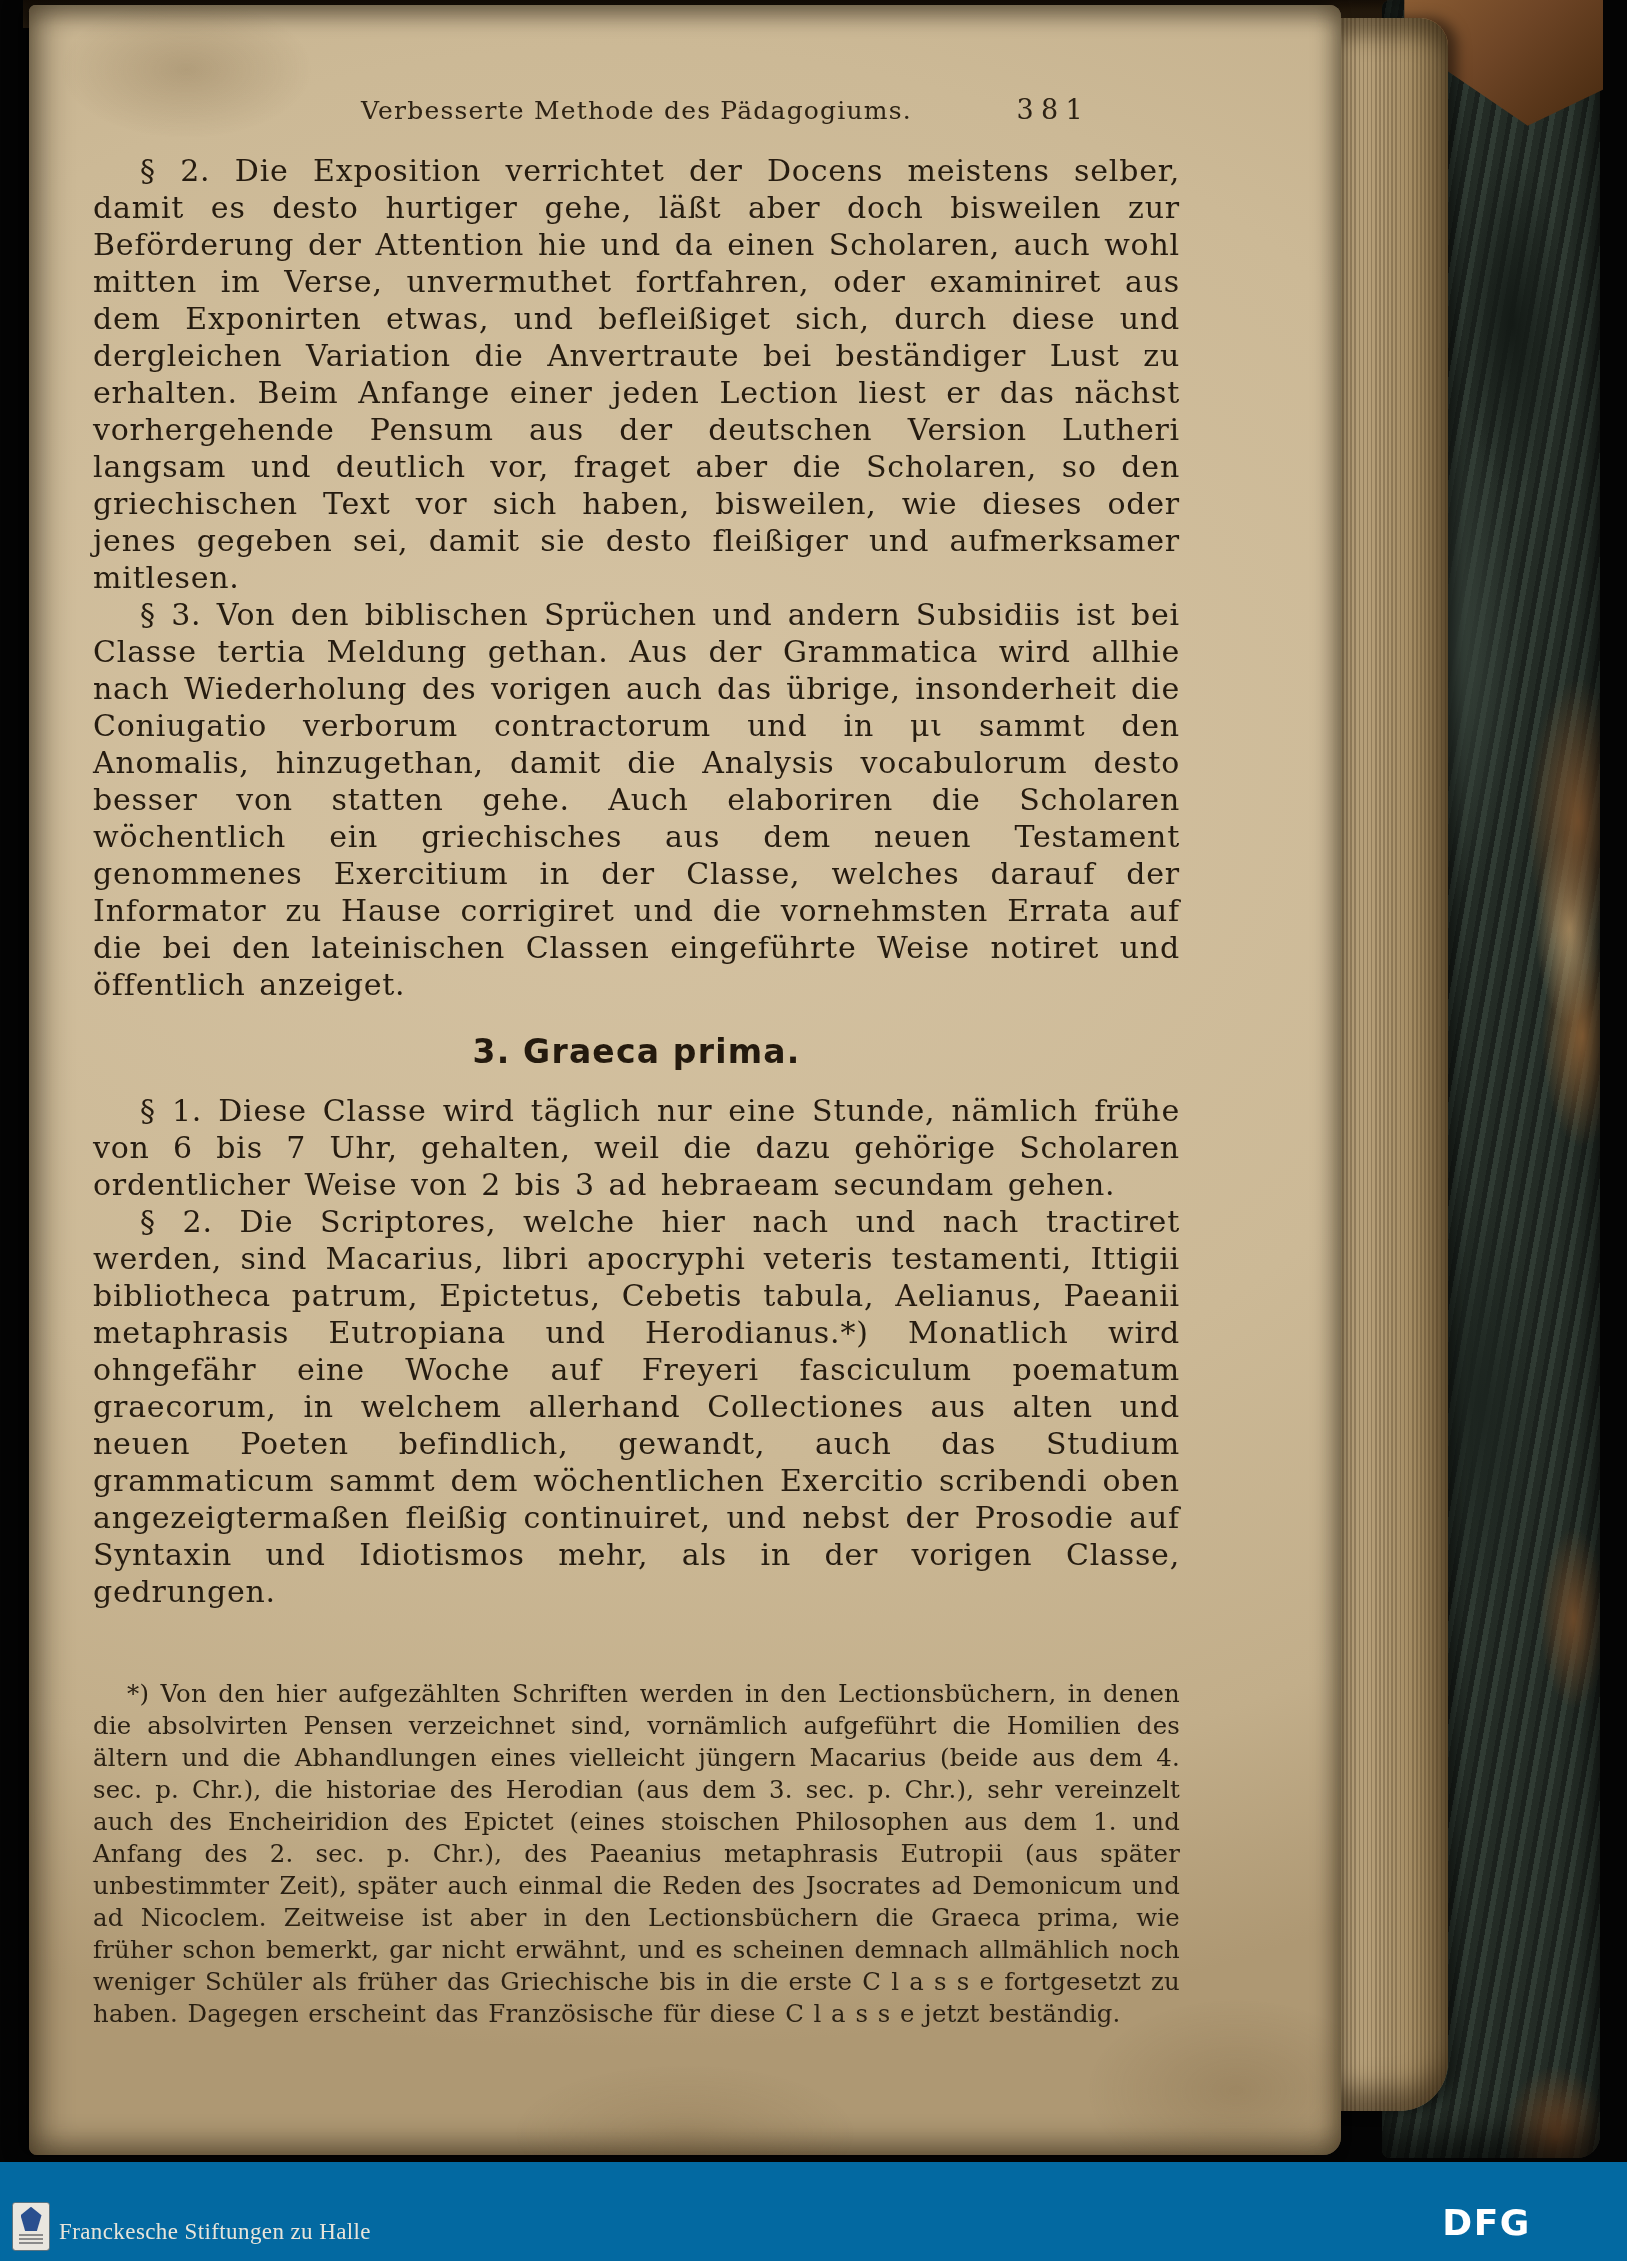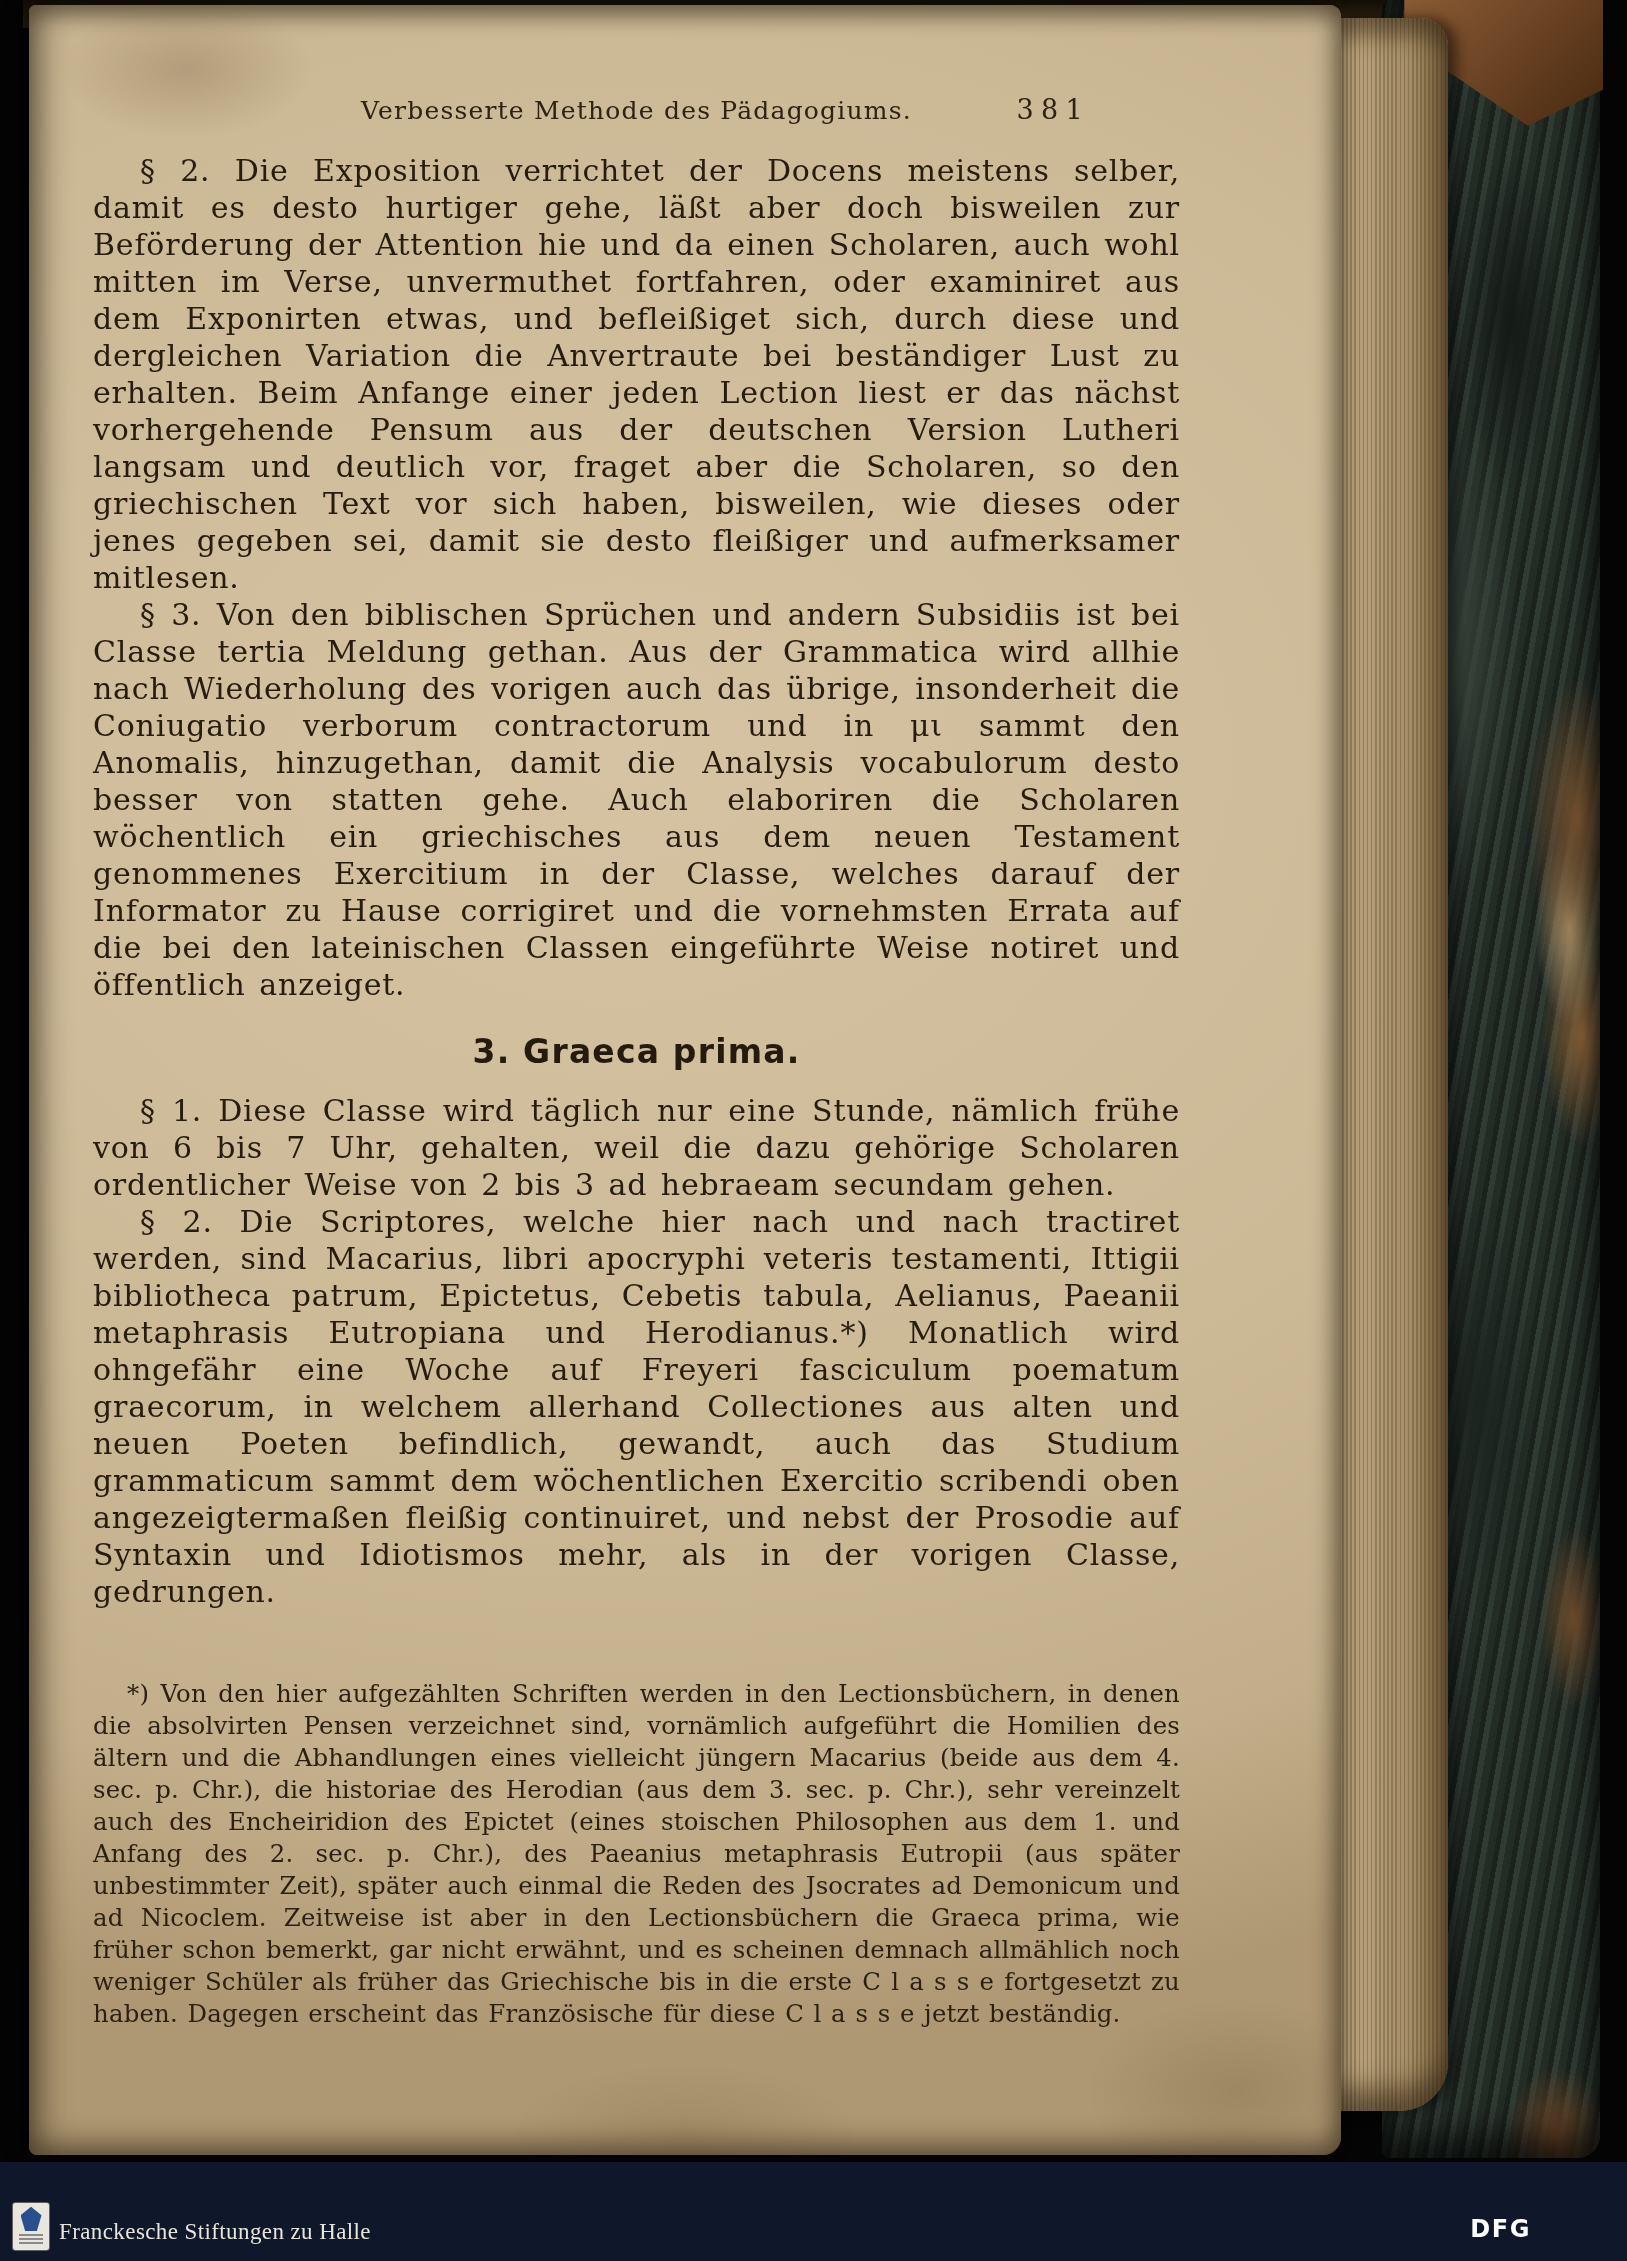--- a/index.html
+++ b/index.html
@@ -87,41 +87,41 @@
     font-family:"DejaVu Sans","Liberation Sans",sans-serif;
     font-weight:bold;font-size:33px;letter-spacing:1.2px;color:#241a0e;
   }
 
   .footnote{
     margin:68px 0 0 0;font-size:24.4px;line-height:32px;text-align:justify;
     letter-spacing:0.2px;word-spacing:1.6px;text-indent:34px;color:#291f12;
   }
 
   
-  .footer-bar{position:absolute;left:0;bottom:0;width:1627px;height:99px;background:#0f172a;z-index:5;}
+  .footer-bar{position:absolute;left:0;bottom:0;width:1627px;height:99px;background:#0369a1;z-index:5;}
   .inst-logo{
     position:absolute;left:13px;bottom:11.4px;width:36px;height:47px;
     background:#e9e6df;border-radius:2.4px;
     box-shadow:0 0 0 0.8px #777;
     display:flex;flex-direction:column;align-items:center;justify-content:flex-start;padding-top:4.1px;box-sizing:border-box;
   }
   .emblem{
     width:21px;height:24.4px;background:#2a4f8f;
     clip-path:polygon(50% 0,100% 35%,78% 100%,22% 100%,0 35%);
   }
   .emblem-lines{width:24.4px;height:9.8px;margin-top:3.3px;
     background:repeating-linear-gradient(180deg,#8a8a8a 0 1.6px,transparent 1.6px 4.1px);}
   .inst-name{
     position:absolute;left:59px;bottom:16.3px;color:#e9e5da;
     font-family:"Liberation Serif","DejaVu Serif",serif;font-size:23px;letter-spacing:0.4px;
   }
   .dfg{
     position:absolute;right:96px;bottom:18px;color:#ffffff;
     font-family:"DejaVu Sans","Liberation Sans",sans-serif;
-    font-weight:bold;font-size:24px;letter-spacing:1.6px;
+    font-weight:bold;font-size:36px;letter-spacing:1.6px;
   }
 </style>
 </head>
 <body>
 
 <div class="scan">
   <div class="top-shadow"></div>
 
   <div class="cover">
     <div class="leather-corner"></div>

